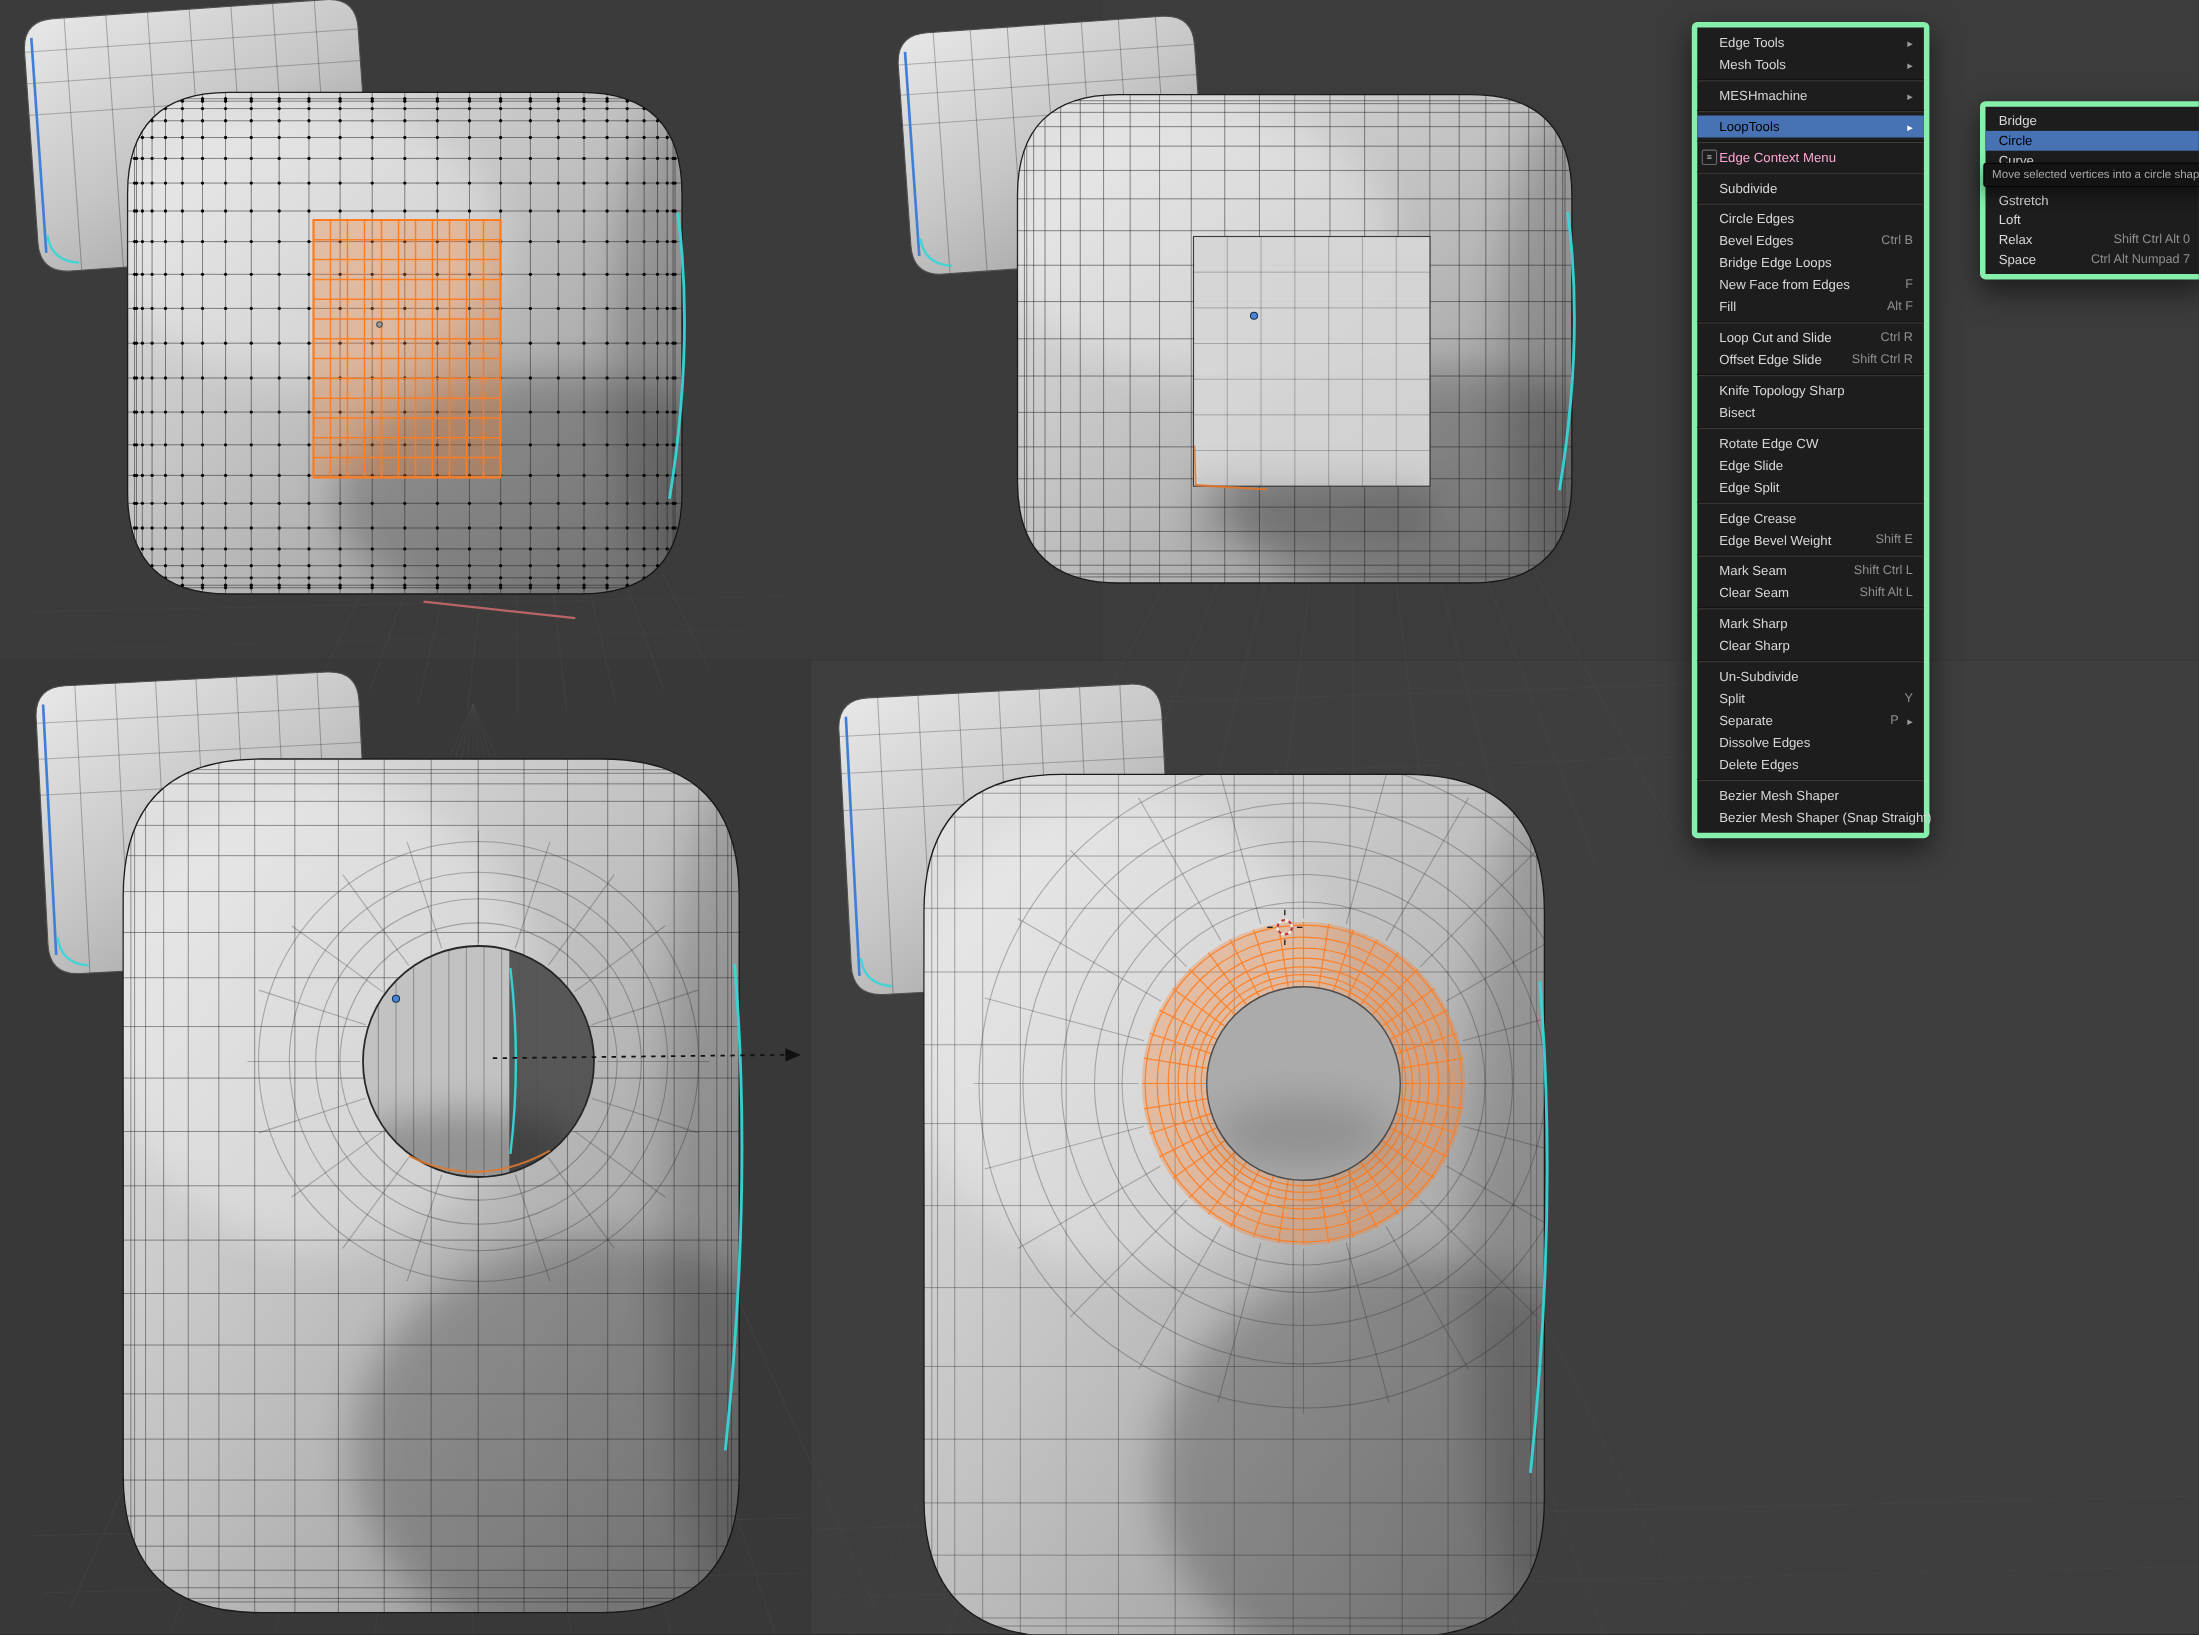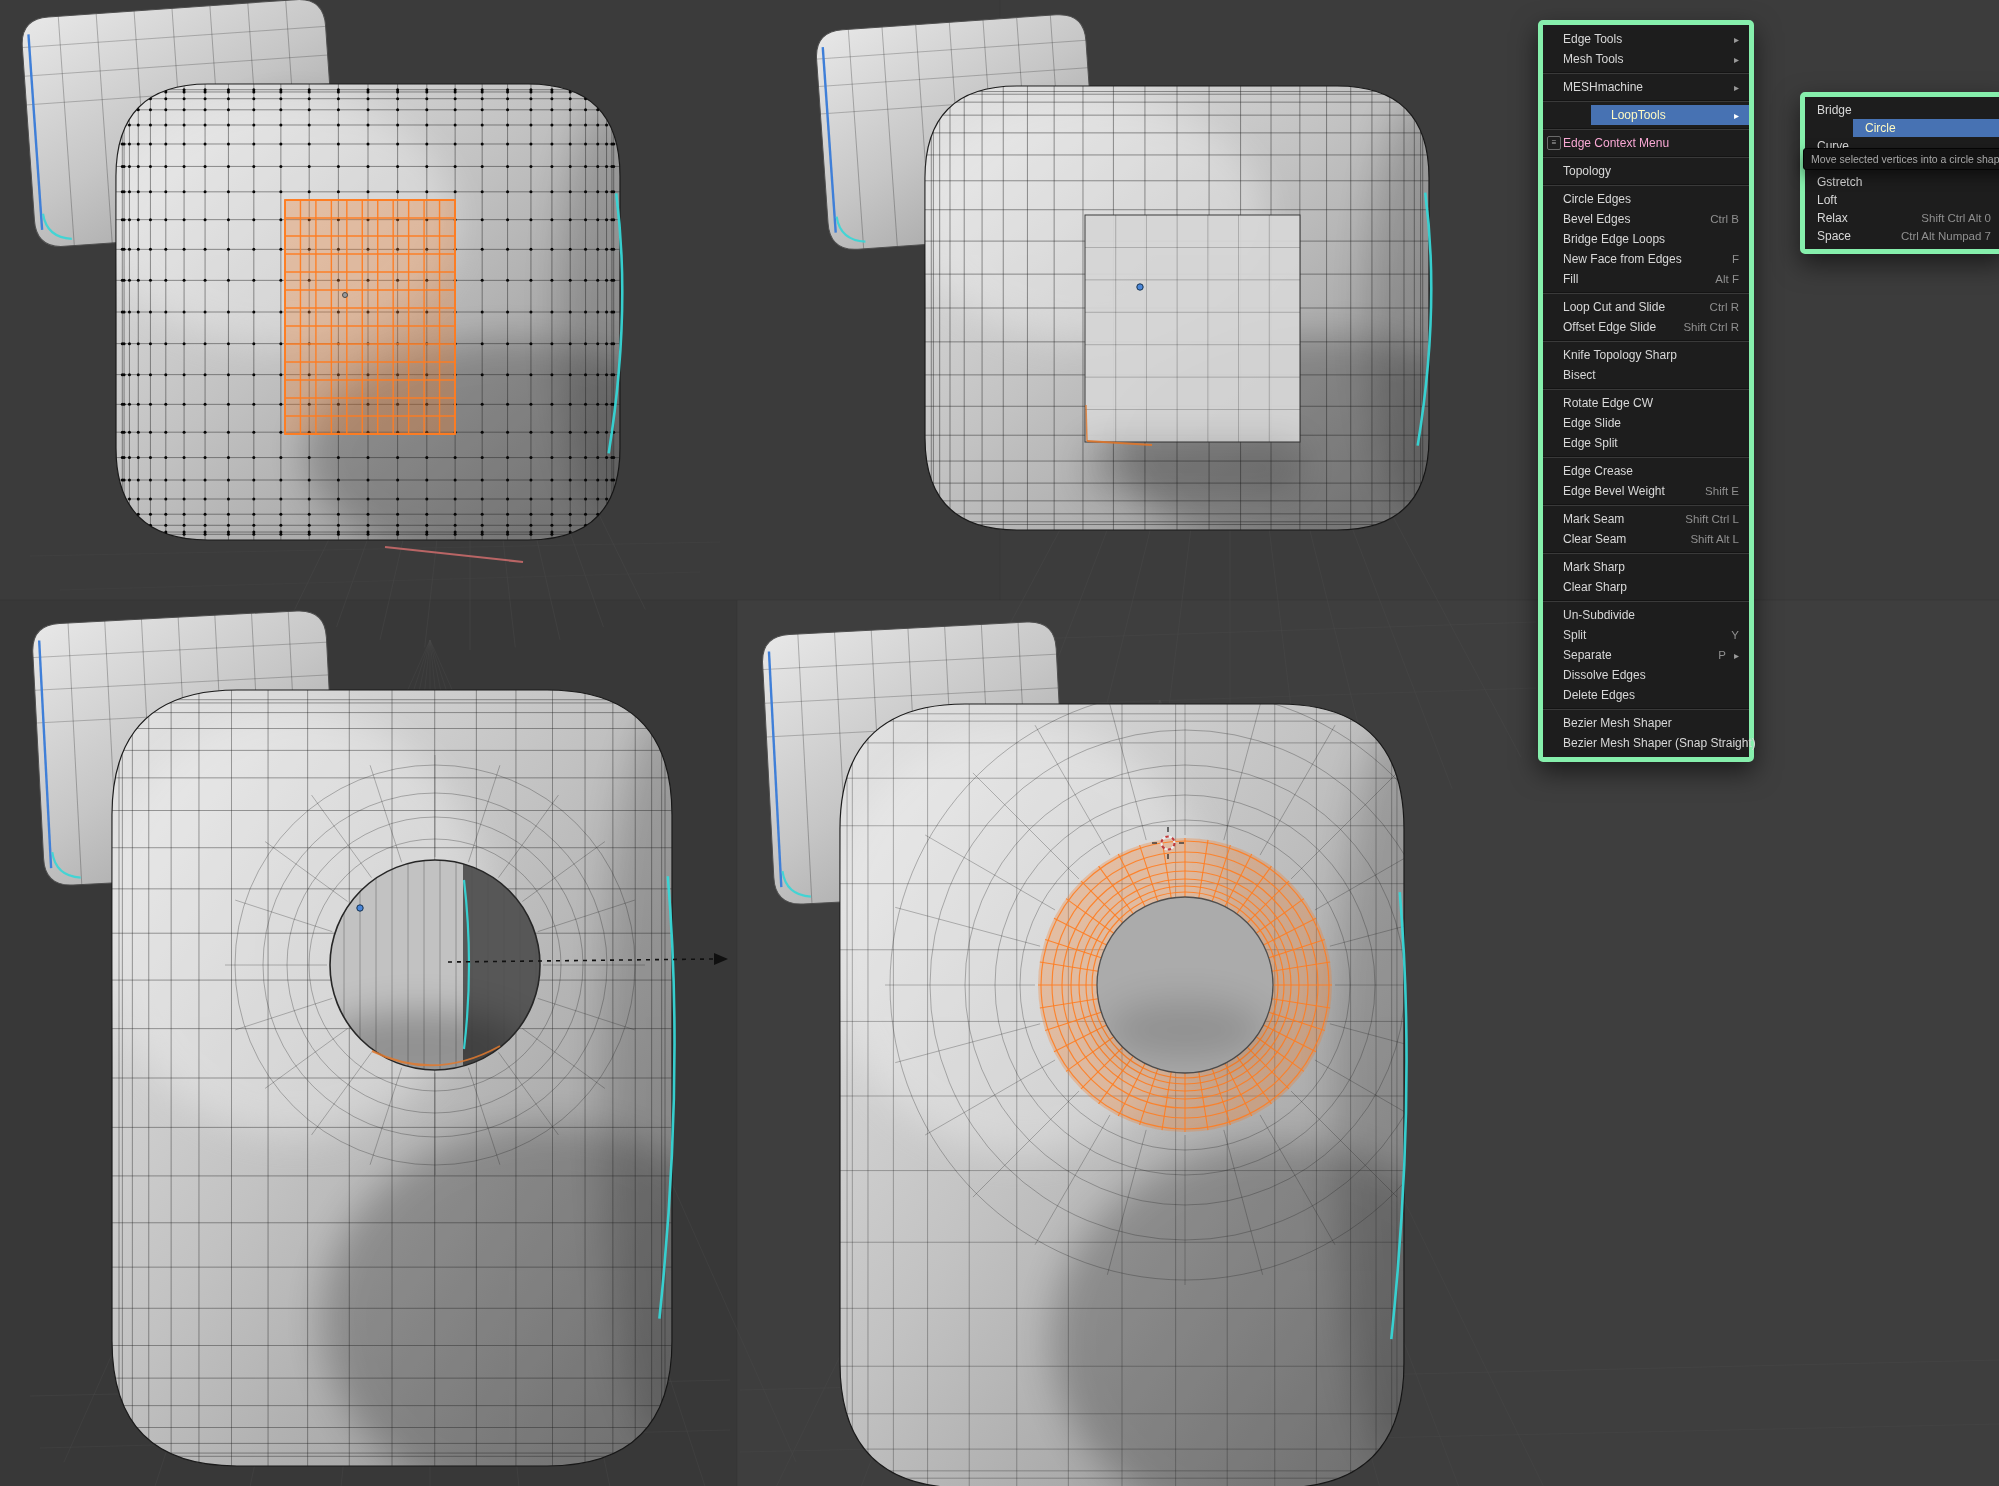--- a/index.html
+++ b/index.html
@@ -11,21 +11,21 @@
   .menu{position:absolute;z-index:10;background:#1d1d1d;border:5px solid #86efac;border-radius:5px;
         box-shadow:0 10px 26px rgba(0,0,0,.55);padding:4px 0;font-size:12px;color:#d8d8d8;}
   #context-menu{left:1538px;top:20px;width:206px;}
   #looptools-menu{left:1800px;top:92px;width:196px;z-index:11;}
   .menu .item{height:20px;display:flex;align-items:center;padding:0 10px 0 20px;position:relative;white-space:nowrap;}
   #looptools-menu .item{height:18px;padding:0 10px 0 12px;}
   .item .label{flex:1;}
   .item .shortcut{color:#8f8f8f;margin-left:16px;font-size:11.5px;}
   .item .arrow{margin-left:8px;}
   .item .arrow::after{content:"\25B8";color:#9a9a9a;font-size:10px;}
-  .item.hl{background:#4772b3;color:#fef9c3;margin-left:48px;}
+  .item.hl{background:#4772b3;color:#000000;}
   .item.hl .arrow::after{color:#ffffff;}
   .item.disabled{color:#f9a8d4;}
   .sep{border-top:1px solid #141414;border-bottom:1px solid #3a3a3a;margin:3px 0;height:0;}
   .menu-card-icon{position:absolute;left:4px;top:3px;width:12px;height:12px;border:1px solid #6a6a6a;border-radius:2px;
                   color:#b5b5b5;font-size:8px;line-height:12px;text-align:center;}
   .menu-card-icon::after{content:"\2261";}
   .tooltip{position:absolute;left:1803px;top:148px;z-index:12;background:#131313;border:1px solid #050505;
            border-radius:3px;color:#a9a9a9;font-size:10.5px;padding:4px 7px;white-space:nowrap;
            box-shadow:0 6px 14px rgba(0,0,0,.5);}
 </style>
@@ -1246,21 +1246,21 @@
         <span class="label">LoopTools</span>
         <span class="arrow"></span>
       </div>
     <div class="sep"></div>
     <div class="item disabled">
         <span class="menu-card-icon"></span>
         <span class="label">Edge Context Menu</span>
       </div>
     <div class="sep"></div>
     <div class="item">
-        <span class="label">Topology</span>
+        <span class="label">Subdivide</span>
       </div>
     <div class="sep"></div>
     <div class="item">
         <span class="label">Circle Edges</span>
       </div>
     <div class="item">
         <span class="label">Bevel Edges</span>
         <span class="shortcut">Ctrl B</span>
       </div>
     <div class="item">

